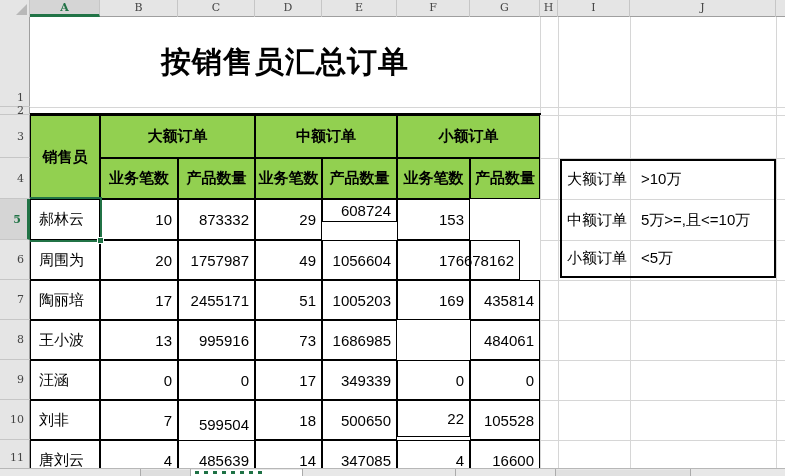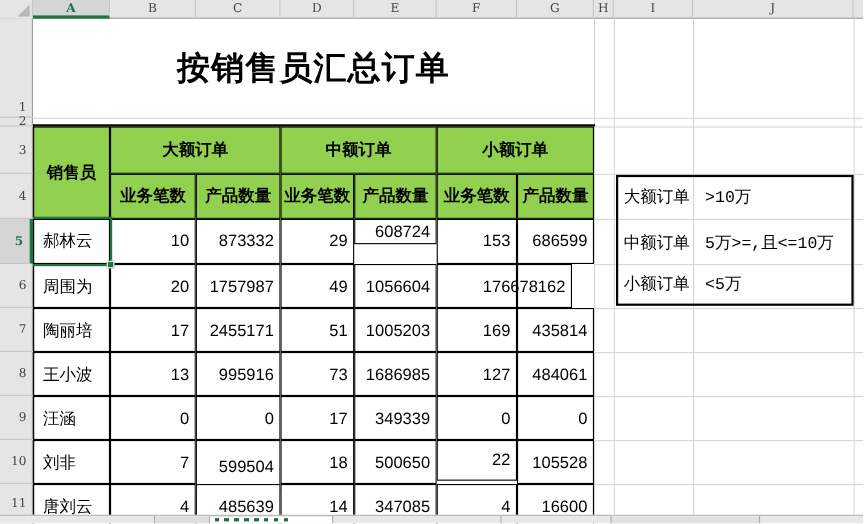--- a/index.html
+++ b/index.html
@@ -54,21 +54,21 @@
              border:2px solid var(--selgreen,#217346); z-index:30; }
   .sel-handle { position:absolute; right:-4px; bottom:-4px; width:7px; height:7px;
                 background:var(--selgreen,#217346); border:1px solid #fff; }
 
   
   .legend-box { position:absolute; left:560px; top:159px; width:216px; height:119px;
                 border:2px solid #000; z-index:15; }
   .lg-row { position:absolute; left:560px; width:216px; display:flex; align-items:center;
             z-index:16; font-size:15px; color:#000; }
   .lg-label { width:72px; padding-left:7px; }
-  .lg-value { padding-left:9px;font-family:Liberation Mono, monospace; }
+  .lg-value { padding-left:9px; }
 
   
   .tabstrip { position:absolute; left:0; top:468px; width:785px; height:8px;
               background:#E8E8E8; border-top:1px solid #B7B7B7; z-index:50; }
   .tab-seg { position:absolute; top:1px; height:7px; }
   .tab-sep { position:absolute; top:0; width:1px; height:8px; background:#ABABAB; }
   .tab-glyphs { position:absolute; left:195px; top:2px; width:70px; height:3px;
                 background:repeating-linear-gradient(90deg,#1E7145 0 4px,transparent 4px 9px); }
 </style>
 </head>
@@ -103,21 +103,20 @@
   <div class="tc gh" style="left:322px;top:158px;width:75px;height:41px">产品数量</div>
   <div class="tc gh" style="left:397px;top:158px;width:73px;height:41px">业务笔数</div>
   <div class="tc gh" style="left:470px;top:158px;width:70px;height:41px">产品数量</div>
 
   <div class="tc nm" style="left:30px;top:199px;width:70px;height:41px">郝林云</div>
   <div class="tc num" style="left:100px;top:199px;width:78px;height:41px">10</div>
   <div class="tc num" style="left:178px;top:199px;width:77px;height:41px">873332</div>
   <div class="tc num" style="left:255px;top:199px;width:67px;height:41px">29</div>
   <div class="tc num" style="left:322px;top:199px;width:75px;height:23px">608724</div>
   <div class="tc num" style="left:397px;top:199px;width:73px;height:41px">153</div>
-  <div class="tc num" style="left:470px;top:199px;width:70px;height:41px">686599</div>
 
   <div class="tc nm" style="left:30px;top:240px;width:70px;height:40px">周围为</div>
   <div class="tc num" style="left:100px;top:240px;width:78px;height:40px">20</div>
   <div class="tc num" style="left:178px;top:240px;width:77px;height:40px">1757987</div>
   <div class="tc num" style="left:255px;top:240px;width:67px;height:40px">49</div>
   <div class="tc num" style="left:322px;top:240px;width:75px;height:40px">1056604</div>
   <div class="tc num" style="left:397px;top:240px;width:73px;height:40px">176</div>
   <div class="tc num" style="left:470px;top:240px;width:50px;height:40px">678162</div>
 
   <div class="tc nm" style="left:30px;top:280px;width:70px;height:40px">陶丽培</div>
@@ -126,21 +125,20 @@
   <div class="tc num" style="left:255px;top:280px;width:67px;height:40px">51</div>
   <div class="tc num" style="left:322px;top:280px;width:75px;height:40px">1005203</div>
   <div class="tc num" style="left:397px;top:280px;width:73px;height:40px">169</div>
   <div class="tc num" style="left:470px;top:280px;width:70px;height:40px">435814</div>
 
   <div class="tc nm" style="left:30px;top:320px;width:70px;height:40px">王小波</div>
   <div class="tc num" style="left:100px;top:320px;width:78px;height:40px">13</div>
   <div class="tc num" style="left:178px;top:320px;width:77px;height:40px">995916</div>
   <div class="tc num" style="left:255px;top:320px;width:67px;height:40px">73</div>
   <div class="tc num" style="left:322px;top:320px;width:75px;height:40px">1686985</div>
-  <div class="tc num" style="left:397px;top:320px;width:73px;height:40px">127</div>
   <div class="tc num" style="left:470px;top:320px;width:70px;height:40px">484061</div>
 
   <div class="tc nm" style="left:30px;top:360px;width:70px;height:40px">汪涵</div>
   <div class="tc num" style="left:100px;top:360px;width:78px;height:40px">0</div>
   <div class="tc num" style="left:178px;top:360px;width:77px;height:40px">0</div>
   <div class="tc num" style="left:255px;top:360px;width:67px;height:40px">17</div>
   <div class="tc num" style="left:322px;top:360px;width:75px;height:40px">349339</div>
   <div class="tc num" style="left:397px;top:360px;width:73px;height:40px">0</div>
   <div class="tc num" style="left:470px;top:360px;width:70px;height:40px">0</div>
 

